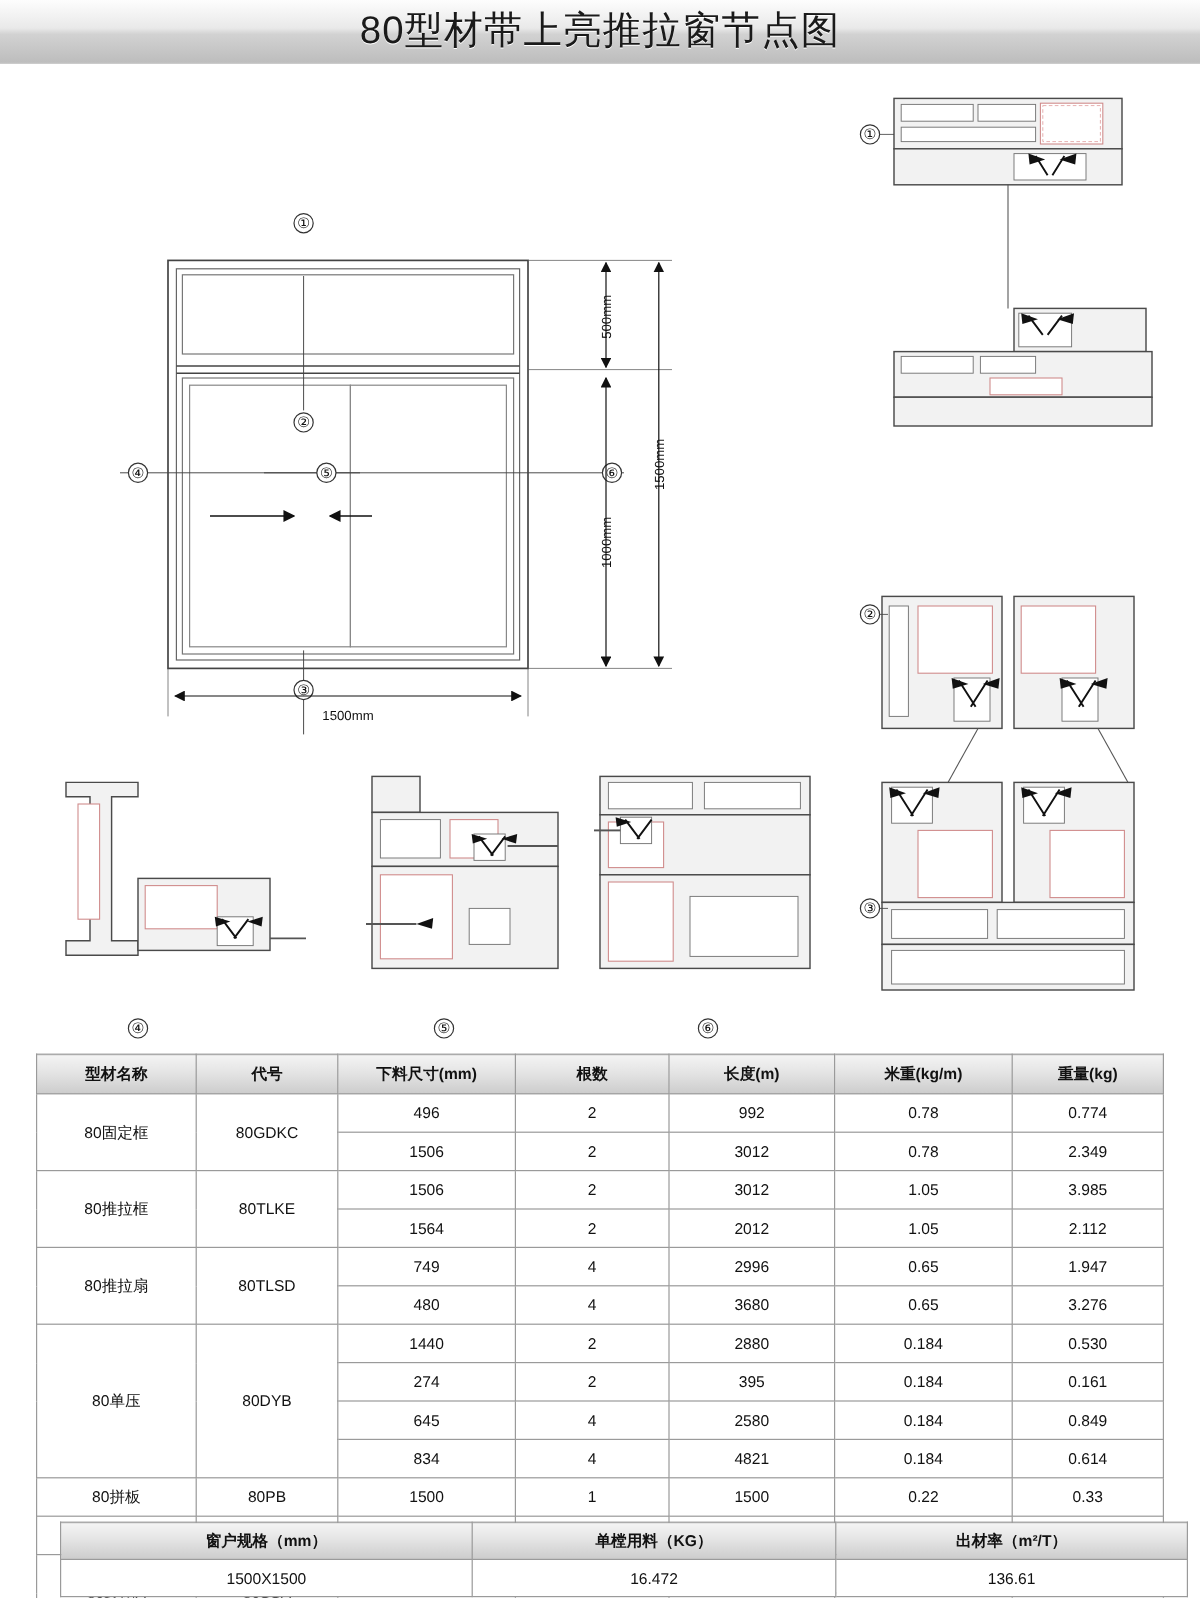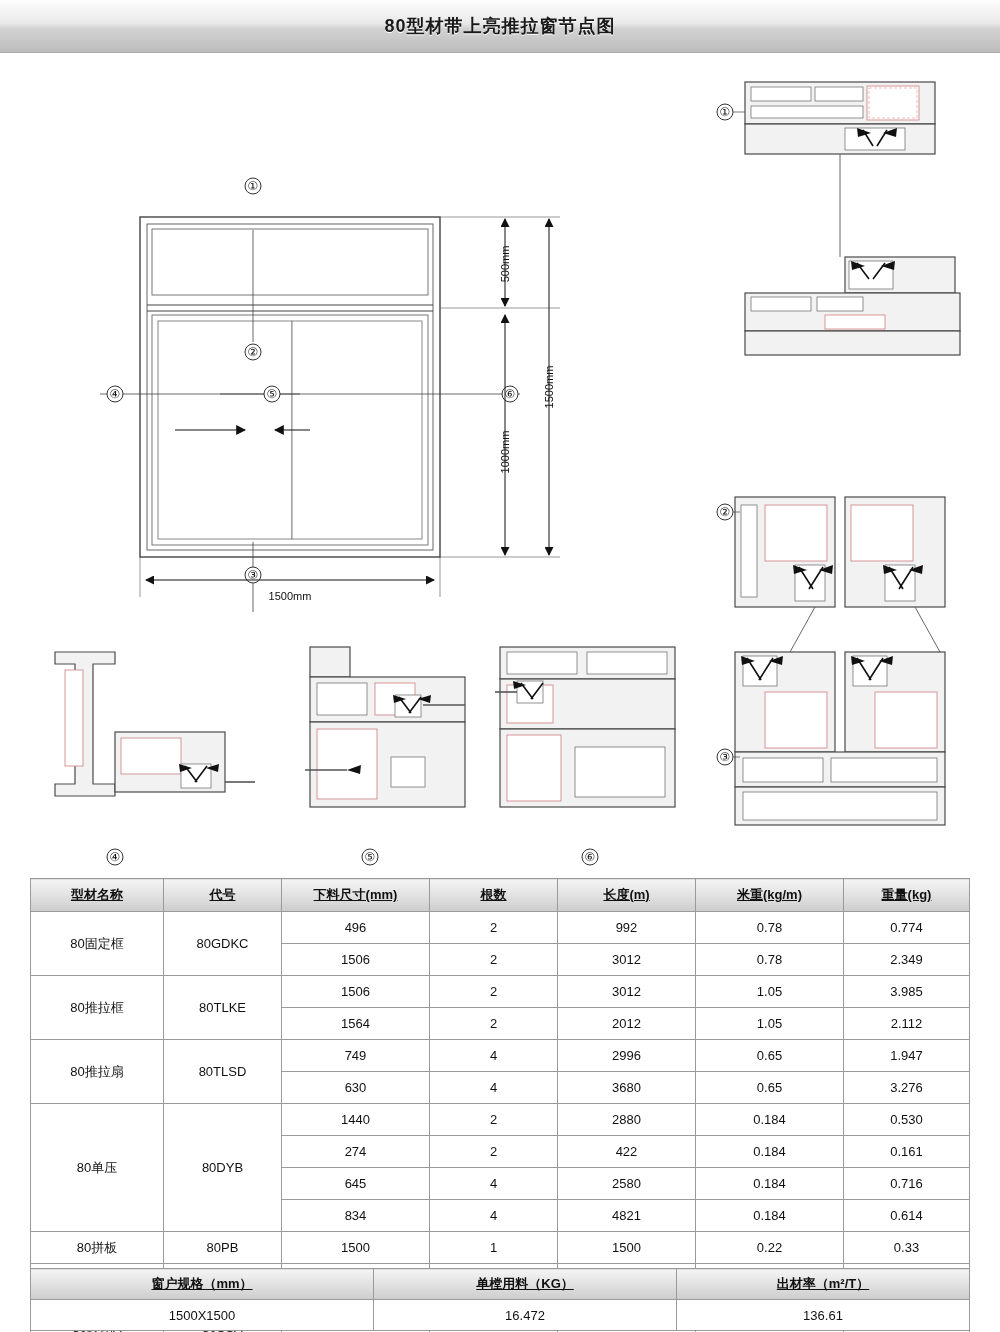--- a/index.html
+++ b/index.html
@@ -9,39 +9,39 @@
     color:#111;position:relative;overflow:hidden;
   }
   
   .title-bar{
     position:absolute;left:0;top:0;width:1000px;height:52px;
     background:linear-gradient(to bottom,#fdfdfd 0%,#e9e9e9 45%,#d2d2d2 55%,#bdbdbd 100%);
     border-bottom:1px solid #aaa;
     display:flex;align-items:center;justify-content:center;
   }
   .title-bar .t{
-    font-size:18px;font-weight:bold;letter-spacing:1px;color:#1a1a1a;
+    font-size:32px;font-weight:normal;letter-spacing:1px;color:#1a1a1a;
     text-shadow:0 1px 0 #fff;
   }
   
   .canvas{position:absolute;left:0;top:52px;width:1000px;height:830px;}
   svg{display:block;}
   .dimtxt{font-size:11px;fill:#111;font-family:"Liberation Sans",sans-serif;}
   .cnum{font-size:12px;fill:#111;font-family:"Liberation Sans",sans-serif;text-anchor:middle;}
 
   
   .tbl-wrap{position:absolute;left:30px;top:878px;width:940px;}
   table{border-collapse:collapse;width:940px;font-size:13px;}
   th,td{border:1px solid #9a9a9a;text-align:center;}
   thead th{
     background:linear-gradient(to bottom,#f4f4f4 0%,#e2e2e2 50%,#cccccc 100%);
-    font-weight:bold;height:30px;color:#111;text-decoration:underline;
+    font-weight:bold;height:30px;color:#111;
   }
   tbody td{height:29px;background:#fff;}
-  .tbl2-wrap{position:absolute;left:30px;top:1268px;width:907px;}
+  .tbl2-wrap{position:absolute;left:30px;top:1268px;width:907px;padding-left:20px;}
   table.t2{width:940px;font-size:13px;}
   table.t2 th{height:28px;}
   table.t2 td{height:28px;}
 </style>
 </head>
 <body>
 
 <div class="title-bar">
   <div class="t">80型材带上亮推拉窗节点图</div>
 </div>
@@ -305,48 +305,48 @@
         <tr>
           <td rowspan="2">80推拉扇</td>
           <td rowspan="2">80TLSD</td>
           <td>749</td>
           <td>4</td>
           <td>2996</td>
           <td>0.65</td>
           <td>1.947</td>
         </tr>
         <tr>
-          <td>630</td>
+          <td>480</td>
           <td>4</td>
           <td>3680</td>
           <td>0.65</td>
           <td>3.276</td>
         </tr>
         <tr>
           <td rowspan="4">80单压</td>
           <td rowspan="4">80DYB</td>
           <td>1440</td>
           <td>2</td>
           <td>2880</td>
           <td>0.184</td>
           <td>0.530</td>
         </tr>
         <tr>
           <td>274</td>
           <td>2</td>
-          <td>422</td>
+          <td>395</td>
           <td>0.184</td>
           <td>0.161</td>
         </tr>
         <tr>
           <td>645</td>
           <td>4</td>
           <td>2580</td>
           <td>0.184</td>
-          <td>0.716</td>
+          <td>0.849</td>
         </tr>
         <tr>
           <td>834</td>
           <td>4</td>
           <td>4821</td>
           <td>0.184</td>
           <td>0.614</td>
         </tr>
         <tr>
           <td rowspan="1">80拼板</td>

